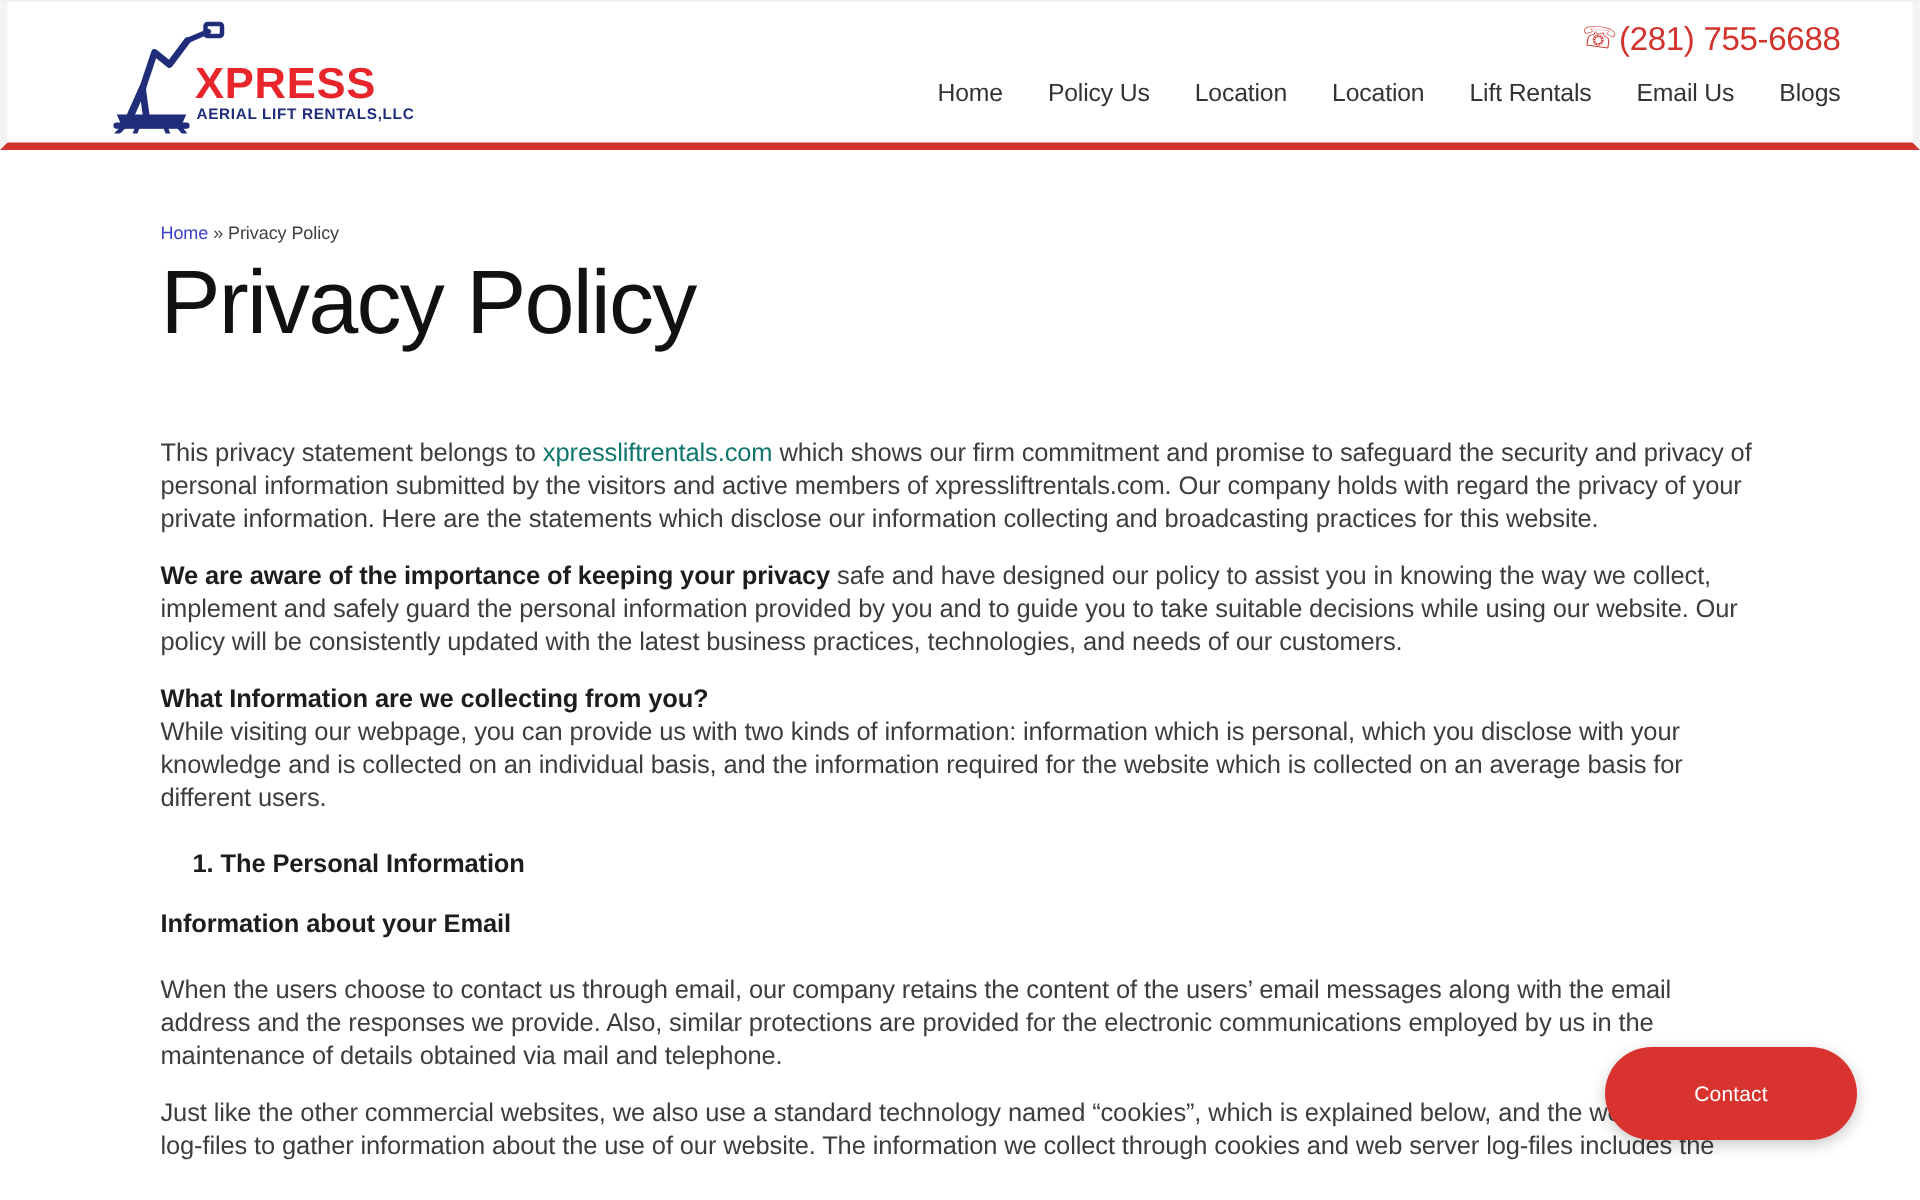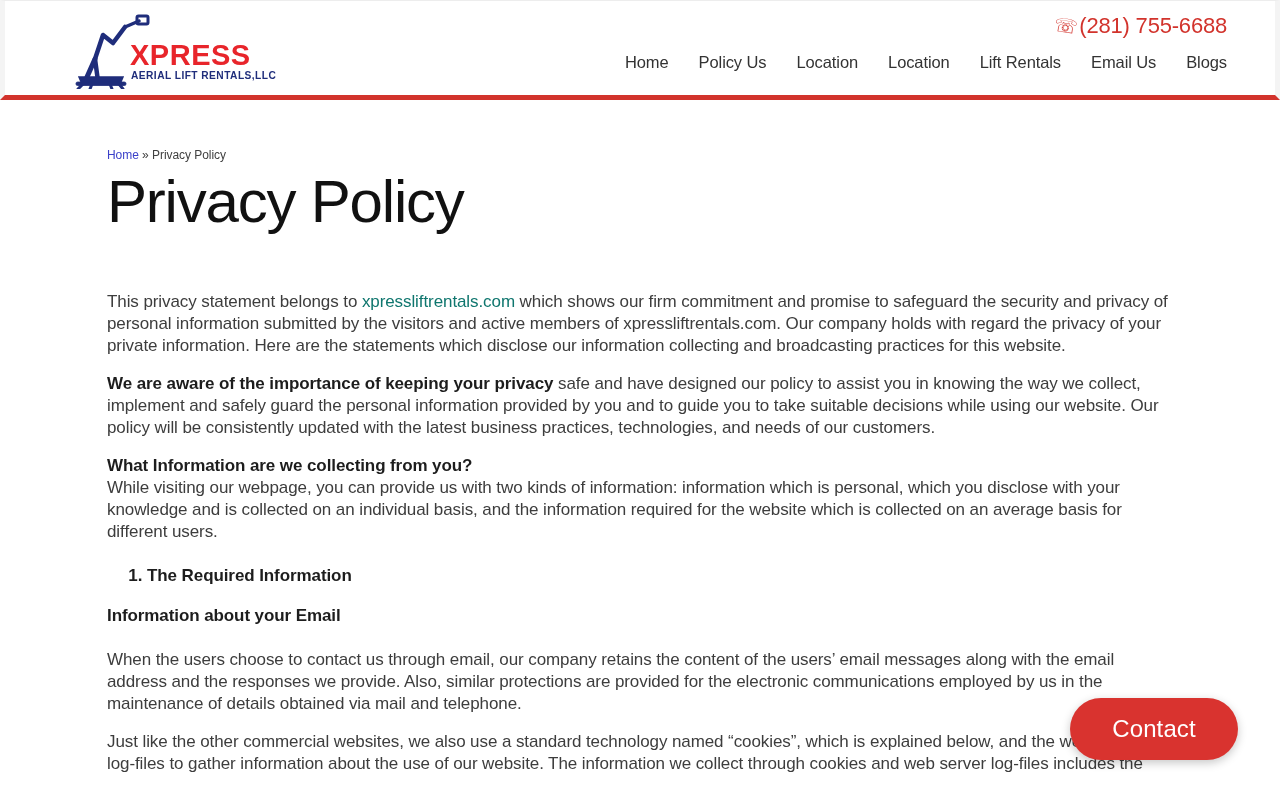--- a/index.html
+++ b/index.html
@@ -166,21 +166,21 @@
     position: fixed;
     right: 42px;
     bottom: 40px;
     width: 168px;
     height: 62px;
     border-radius: 34px;
     background: #d9332f;
     color: #ffffff;
     border: none;
     font-family: "Liberation Sans", sans-serif;
-    font-size: 24px;
+    font-size: 14px;
     letter-spacing: 0.1px;
     display: flex;
     align-items: center;
     justify-content: center;
     cursor: pointer;
     box-shadow: 0 3px 10px rgba(0,0,0,0.22);
     z-index: 50;
   }
 </style>
 </head>
@@ -244,21 +244,21 @@
     <div id="article">
 
       <p><span>This privacy statement belongs to </span><a href="#" class="inline-link">xpressliftrentals.com</a><span> which shows our firm commitment and promise to safeguard the security and privacy of personal information submitted by the visitors and active members of xpressliftrentals.com. Our company holds with regard the privacy of your private information. Here are the statements which disclose our information collecting and broadcasting practices for this website.</span></p>
 
       <p><strong>We are aware of the importance of keeping your privacy</strong><span> safe and have designed our policy to assist you in knowing the way we collect, implement and safely guard the personal information provided by you and to guide you to take suitable decisions while using our website. Our policy will be consistently updated with the latest business practices, technologies, and needs of our customers.</span></p>
 
       <h3 class="sub-head">What Information are we collecting from you?</h3>
       <p class="tight">While visiting our webpage, you can provide us with two kinds of information: information which is personal, which you disclose with your knowledge and is collected on an individual basis, and the information required for the website which is collected on an average basis for different users.</p>
 
       <ol>
-        <li>The Required Information</li>
+        <li>The Personal Information</li>
       </ol>
 
       <h4 class="sub-head2" style="margin-top:0">Information about your Email</h4>
       <div class="gap-22"></div>
 
       <p>When the users choose to contact us through email, our company retains the content of the users’ email messages along with the email address and the responses we provide. Also, similar protections are provided for the electronic communications employed by us in the maintenance of details obtained via mail and telephone.</p>
 
 
       <p>Just like the other commercial websites, we also use a standard technology named “cookies”, which is explained below, and the web server log-files to gather information about the use of our website. The information we collect through cookies and web server log-files includes the</p>
 

